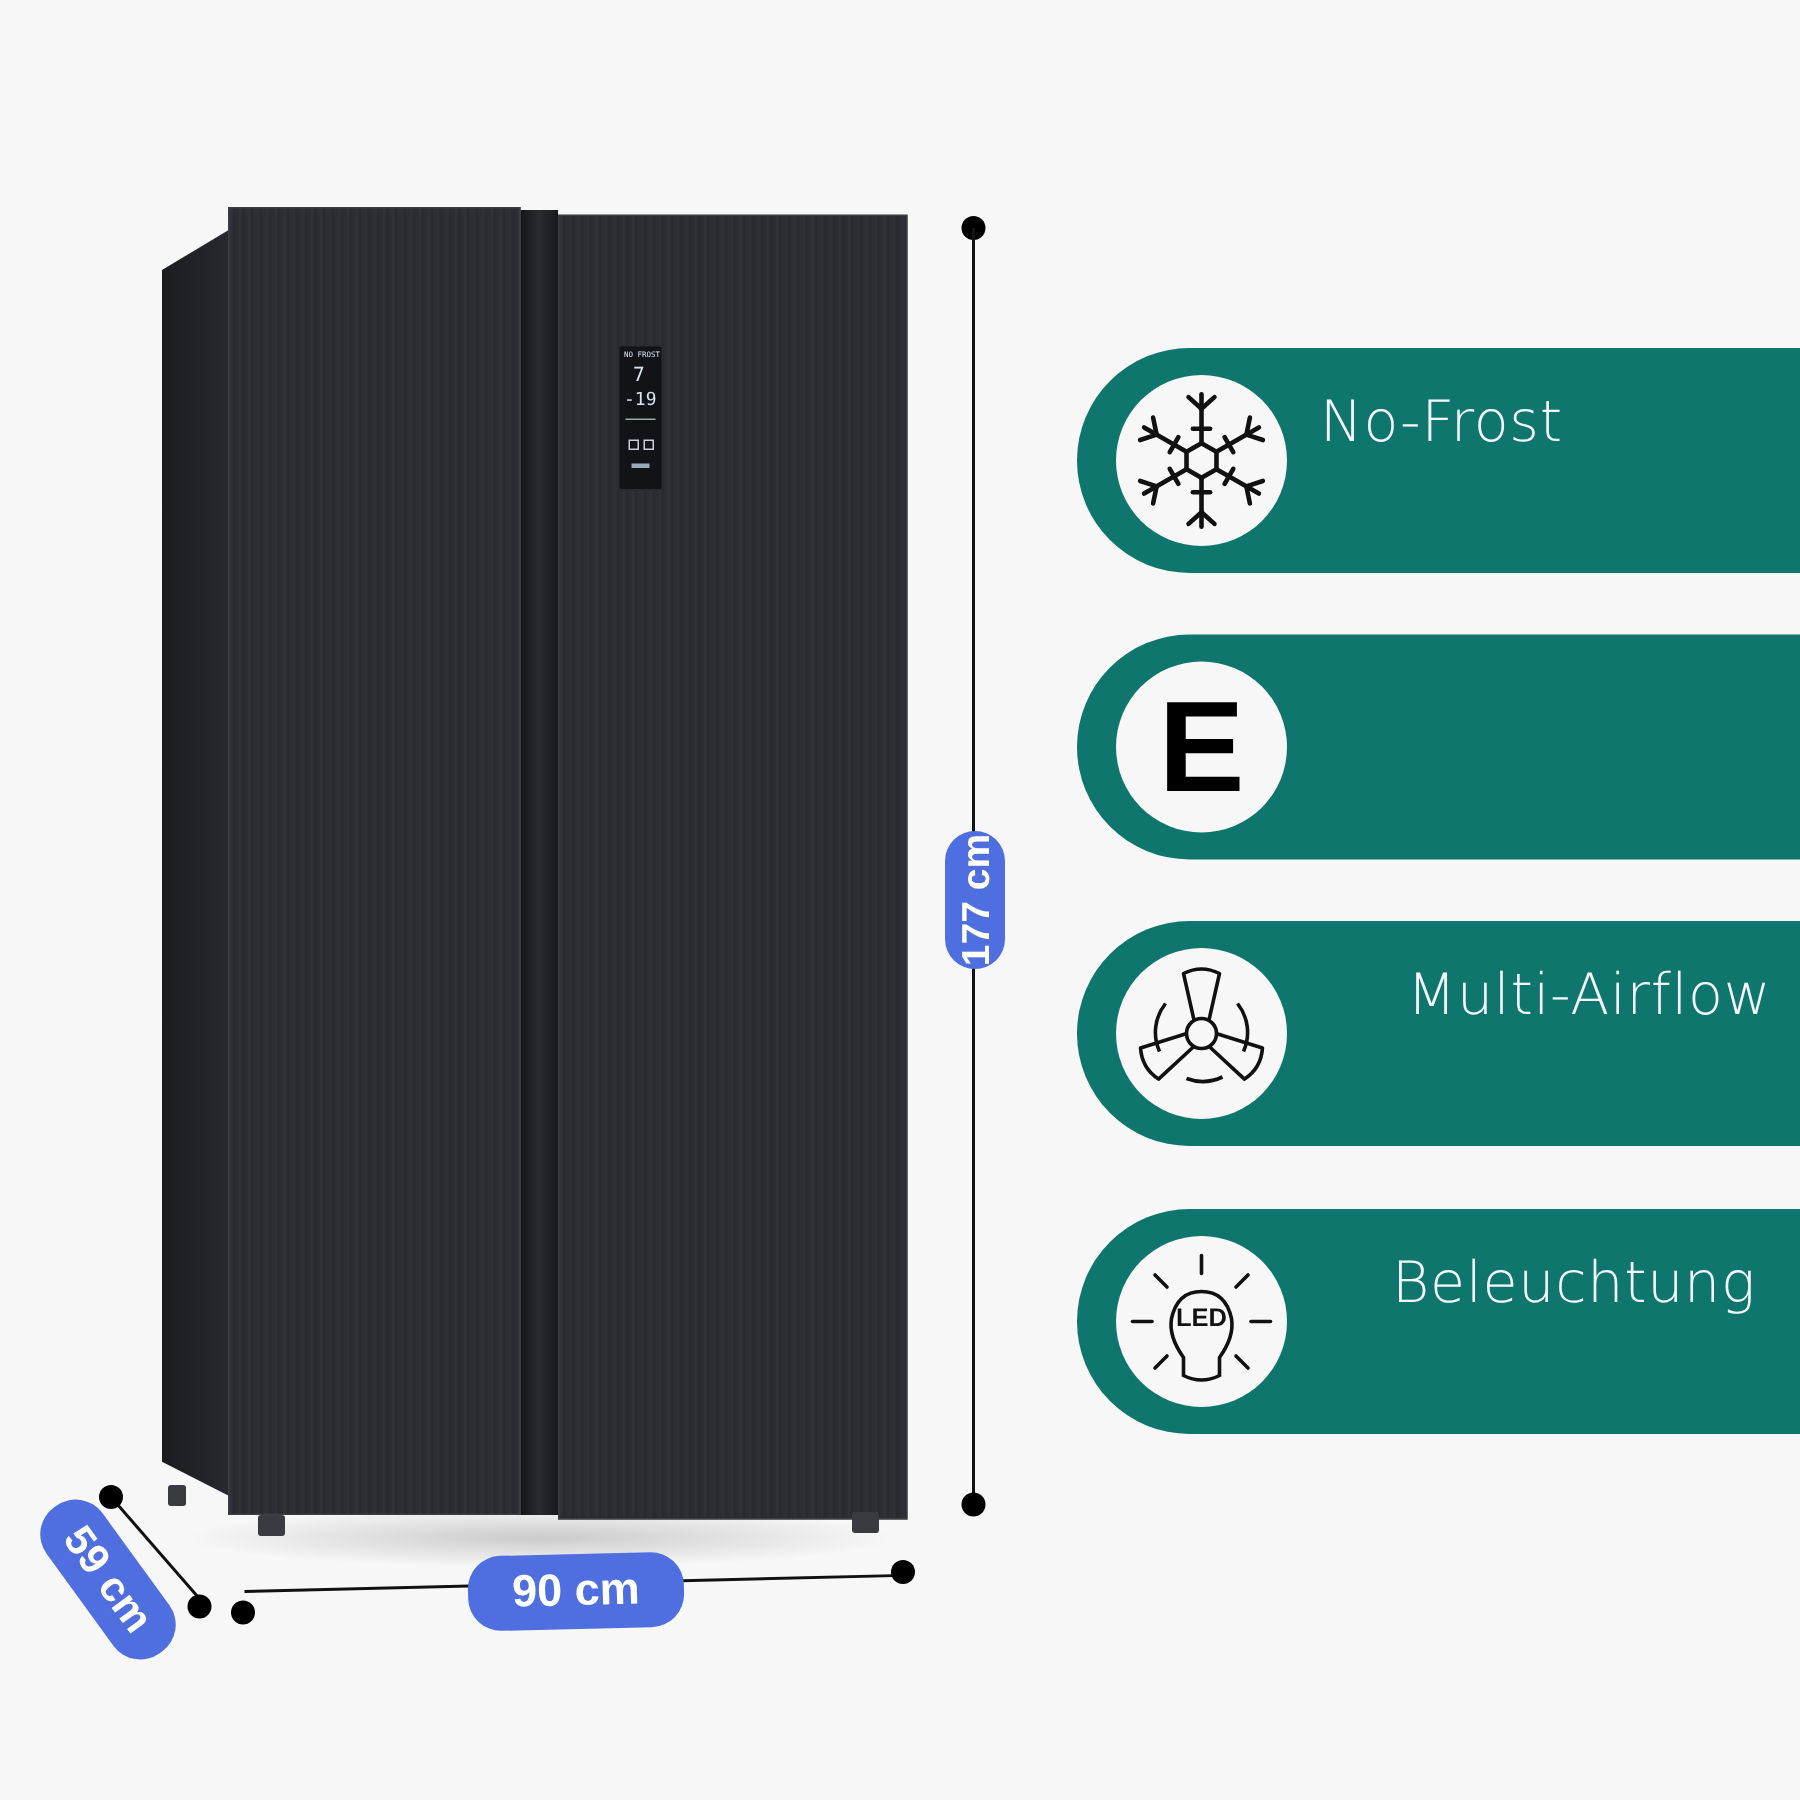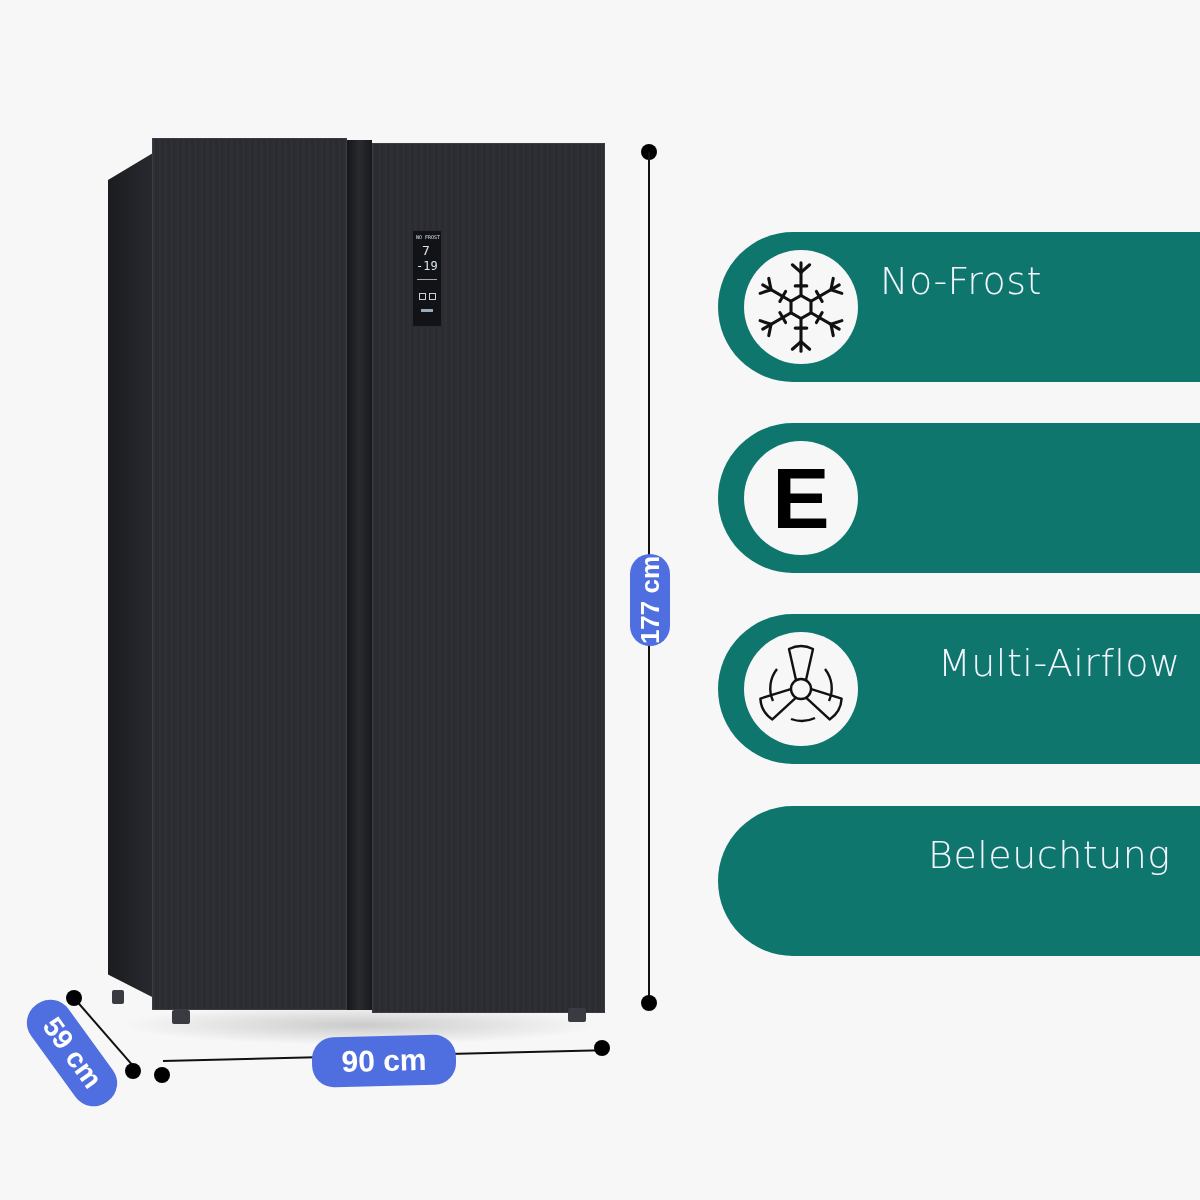--- a/index.html
+++ b/index.html
@@ -108,16 +108,29 @@
         <path d="M24,-20 A31,31 0 0 1 28,12"></path>
         <path d="M-10,30 A31,31 0 0 0 14,29"></path>
     </svg>
   </div>
   <div class="label" style="left:180px;top:24px;margin-left:40px;">
     <div>Multi-Airflow</div>
   </div>
 </div>
 
 <div class="abs feature" style="top:806px;">
+  <div class="circle" style="position:absolute;">
+    <svg width="100" height="100" viewBox="-50 -50 100 100" stroke="#111" stroke-width="2.4" fill="none" stroke-linecap="round">
+      <line x1="0" y1="-44" x2="0" y2="-32"></line>
+      <line x1="-31" y1="-31" x2="-23" y2="-23"></line>
+        <line x1="31" y1="-31" x2="23" y2="-23"></line>
+      <line x1="-46" y1="0" x2="-33" y2="0"></line>
+        <line x1="46" y1="0" x2="33" y2="0"></line>
+      <line x1="-31" y1="31" x2="-23" y2="23"></line>
+        <line x1="31" y1="31" x2="23" y2="23"></line>
+      <path d="M-12,36 L-12,24 Q-22,10 -20,-2 Q-16,-20 0,-20 Q16,-20 20,-2 Q22,10 12,24 L12,36 Q0,42 -12,36 Z"></path>
+    </svg>
+    <span style="position:absolute;left:40px;top:45px;font-family:'Liberation Sans',sans-serif;font-weight:bold;font-size:17px;color:#111;">LED</span>
+  </div>
   <div class="label" style="left:178px;top:24px;margin-left:32px;">
     <div>Beleuchtung</div>
   </div>
 </div>
 
 </body></html>

